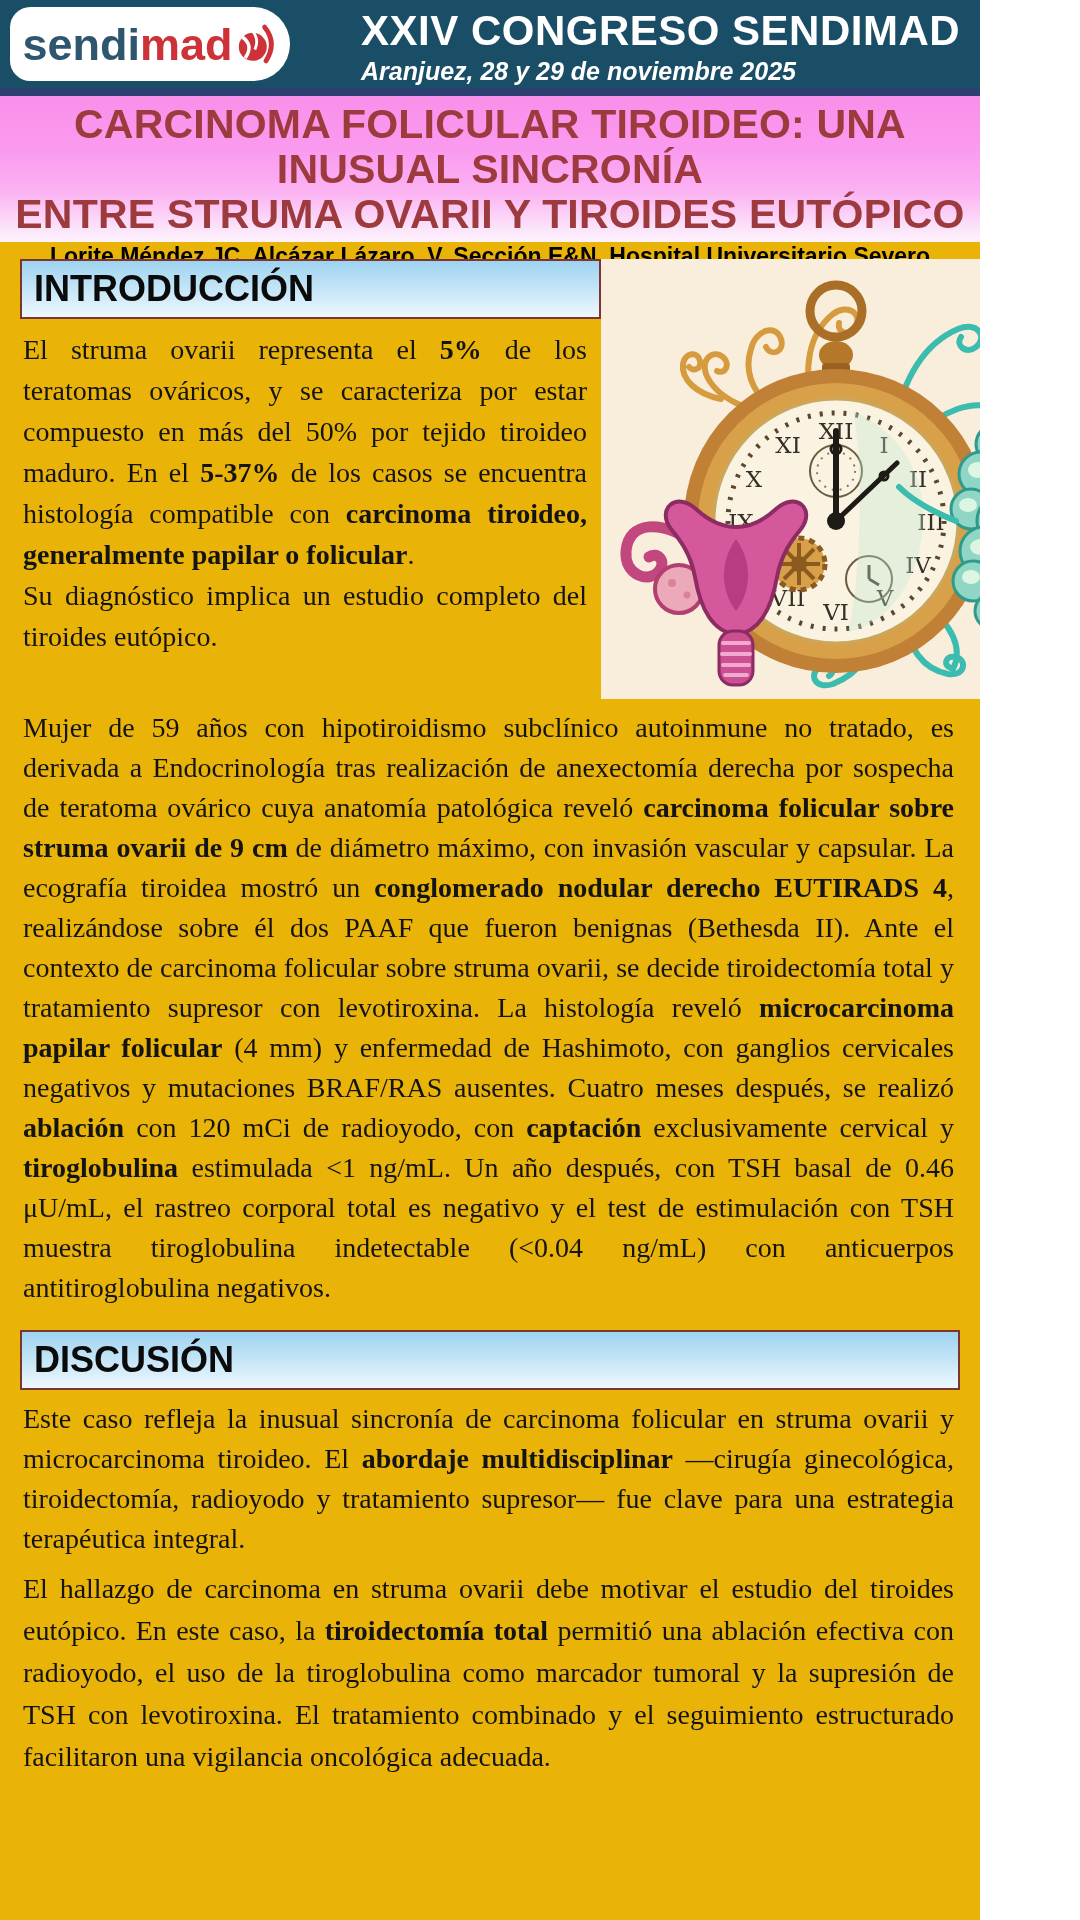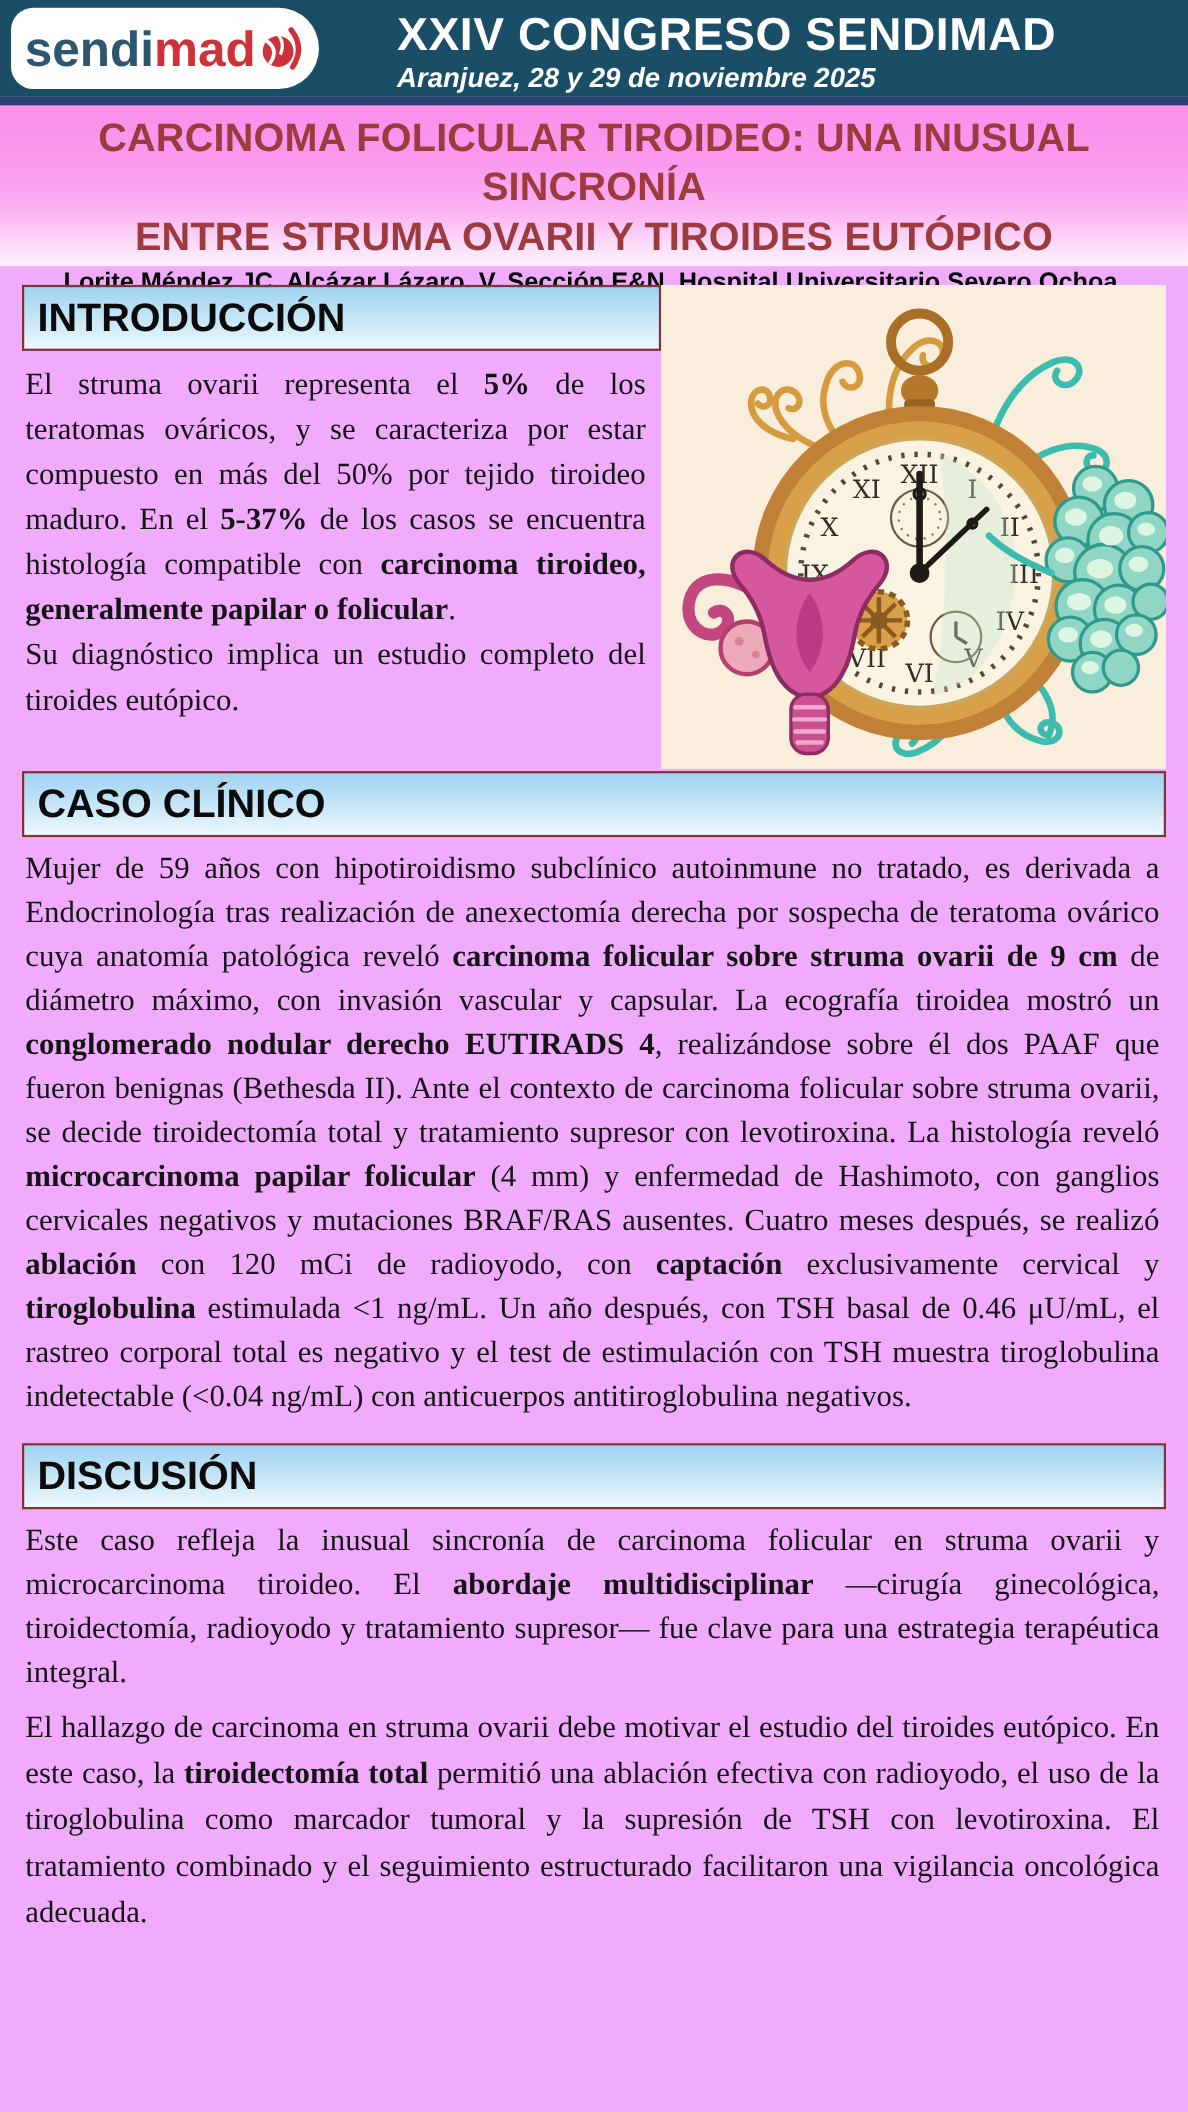--- a/index.html
+++ b/index.html
@@ -1,35 +1,35 @@
 <!DOCTYPE html>
 <html lang="es"><head>
 <meta charset="utf-8">
 <style>
   html,body{margin:0;padding:0;background:#ffffff;}
-  .page{width:1080px;height:1920px;overflow:hidden;position:relative;background:#f0abfc;
+  .page{width:980px;height:1920px;overflow:hidden;position:relative;background:#eab308;
         font-family:"Liberation Sans",sans-serif;}
 
   
   .top-bar{height:88px;background:#1a4e66;position:relative;}
   .header-divider{height:8px;background:#2b4070;}
   .logo-pill{position:absolute;left:10px;top:7px;width:280px;height:74px;background:#ffffff;
              border-radius:22px 40px 40px 22px;display:flex;align-items:center;justify-content:center;}
   .logo-word{font-size:45px;font-weight:bold;line-height:45px;}
   .logo-sendi{color:#2f566f;}
   .logo-mad{color:#cd3238;}
   .swoosh{width:42px;height:48px;margin-left:3px;}
   .congress{position:absolute;left:361px;top:8px;color:#ffffff;}
   .congress-title{font-size:42px;font-weight:bold;line-height:46px;letter-spacing:.5px;}
   .congress-sub{font-size:25px;font-weight:bold;font-style:italic;line-height:30px;margin-top:2px;}
 
   
   .title-band{height:146px;box-sizing:border-box;text-align:center;padding:6px 10px 0;
               background:linear-gradient(180deg,#f98fe9 0%,#fa9bef 38%,#fbb3f2 66%,#fce6fa 92%,#fdf2fc 100%);}
-  .poster-title{font-size:36px;font-weight:bold;color:#9c3a3e;line-height:45px;letter-spacing:.2px;}
+  .poster-title{font-size:41px;font-weight:bold;color:#9c3a3e;line-height:45px;letter-spacing:.2px;}
   .authors{font-size:23px;font-weight:bold;color:#000000;line-height:33px;margin-top:3px;}
 
   
   .content{padding:0 20px;}
   .intro-row{display:flex;margin-top:17px;}
   .intro-col{width:581px;box-sizing:border-box;flex:none;}
   .sec-header{box-sizing:border-box;border:2px solid #7c3537;height:60px;padding:5px 12px;
               background:linear-gradient(180deg,#9ed3f0 0%,#c9e7f8 55%,#eef8fd 100%);
               font-size:36px;font-weight:bold;color:#0b0b0b;line-height:46px;}
   .intro-body{margin:10px 14px 0 3px;}
@@ -187,21 +187,20 @@
               <ellipse cx="430" cy="314" rx="8" ry="6"></ellipse>
                 <ellipse cx="390" cy="348" rx="8" ry="6"></ellipse>
             </g>
             <path d="M355,262 C330,252 312,242 298,228" fill="none" stroke="#3cbcae" stroke-width="6" stroke-linecap="round"></path>
           </g>
         </svg>
       </figure>
     </div>
 
     <section class="sec-block">
-      <div class="sec-header">CASO CLÍNICO</div>
       <div class="sec-body">
           <p class="rich-par"><span>Mujer de 59 años con hipotiroidismo subclínico autoinmune no tratado, es derivada a Endocrinología tras realización de anexectomía derecha por sospecha de teratoma ovárico cuya anatomía patológica reveló </span><b>carcinoma folicular sobre struma ovarii de 9 cm</b><span> de diámetro máximo, con invasión vascular y capsular. La ecografía tiroidea mostró un </span><b>conglomerado nodular derecho EUTIRADS 4</b><span>, realizándose sobre él dos PAAF que fueron benignas (Bethesda II). Ante el contexto de carcinoma folicular sobre struma ovarii, se decide tiroidectomía total y tratamiento supresor con levotiroxina. La histología reveló </span><b>microcarcinoma papilar folicular</b><span> (4 mm) y enfermedad de Hashimoto, con ganglios cervicales negativos y mutaciones BRAF/RAS ausentes. Cuatro meses después, se realizó </span><b>ablación</b><span> con 120 mCi de radioyodo, con </span><b>captación</b><span> exclusivamente cervical y </span><b>tiroglobulina</b><span> estimulada &lt;1 ng/mL. Un año después, con TSH basal de 0.46 μU/mL, el rastreo corporal total es negativo y el test de estimulación con TSH muestra tiroglobulina indetectable (&lt;0.04 ng/mL) con anticuerpos antitiroglobulina negativos.</span></p>
         </div>
     </section>
 
     <section class="sec-block disc">
       <div class="sec-header">DISCUSIÓN</div>
       <div class="sec-body">
           <p class="rich-par"><span>Este caso refleja la inusual sincronía de carcinoma folicular en struma ovarii y microcarcinoma tiroideo. El </span><b>abordaje multidisciplinar</b><span> —cirugía ginecológica, tiroidectomía, radioyodo y tratamiento supresor— fue clave para una estrategia terapéutica integral.</span></p>
         </div>

